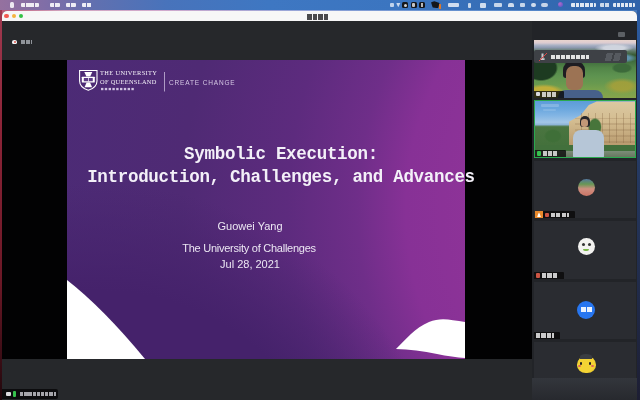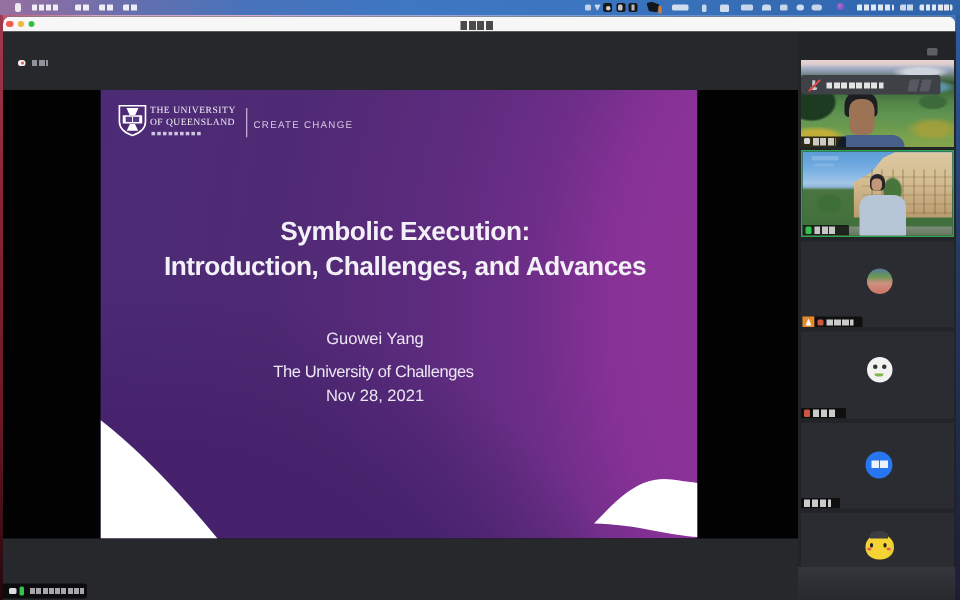--- a/index.html
+++ b/index.html
@@ -128,24 +128,24 @@
               <rect x="45.4" y="27.9" width="2.4" height="2.3"></rect>
               <rect x="49.2" y="27.9" width="2.4" height="2.3"></rect>
               <rect x="53" y="27.9" width="2.4" height="2.3"></rect>
               <rect x="56.8" y="27.9" width="2.4" height="2.3"></rect>
               <rect x="60.6" y="27.9" width="2.4" height="2.3"></rect>
               <rect x="64.4" y="27.9" width="2.4" height="2.3"></rect>
             </g>
           <rect x="97" y="12" width="0.9" height="19.5" fill="#b9a7cf"></rect>
           <text x="102" y="25" font-family="Liberation Sans, sans-serif" font-size="6.5" fill="#d5c7e4" letter-spacing="0.85">CREATE CHANGE</text>
         </svg>
-        <div class="sT" style="left:4px;top:83.5px;">Symbolic Execution:<br>Introduction, Challenges, and Advances</div>
+        <div class="sT" style="left:15px;top:83.5px;font-family:Liberation Mono, monospace;">Symbolic Execution:<br>Introduction, Challenges, and Advances</div>
         <div class="sS" style="left:0;top:160px;">Guowei Yang</div>
         <div class="sS" style="left:-1px;top:181.6px;letter-spacing:-0.25px;">The University of Challenges</div>
-        <div class="sS" style="left:0;top:198.5px;">Nov 28, 2021</div>
+        <div class="sS" style="left:0;top:198.5px;">Jul 28, 2021</div>
       </div>
 
       <div id="shield" class="abs"></div>
       <div id="shieldDot" class="abs"></div>
       <div class="abs" style="left:19px;top:18.9px;width:10.5px;height:3.6px;background:repeating-linear-gradient(90deg,rgba(170,175,182,.8) 0 3.8px,rgba(0,0,0,0) 3.8px 5px);"></div>
 
       <div id="pill" class="abs">
         <div class="abs" style="left:3.5px;top:3px;width:5px;height:4.2px;background:#dcdce0;border-radius:1px;"></div>
         <div class="abs" style="left:10.5px;top:2.5px;width:3.6px;height:5.5px;background:#35c24d;border-radius:1px;"></div>
         <div class="abs" style="left:17.5px;top:3.4px;width:36px;height:3.8px;background:repeating-linear-gradient(90deg,rgba(225,225,232,.72) 0 3.3px,rgba(0,0,0,0) 3.3px 4.2px);"></div>

